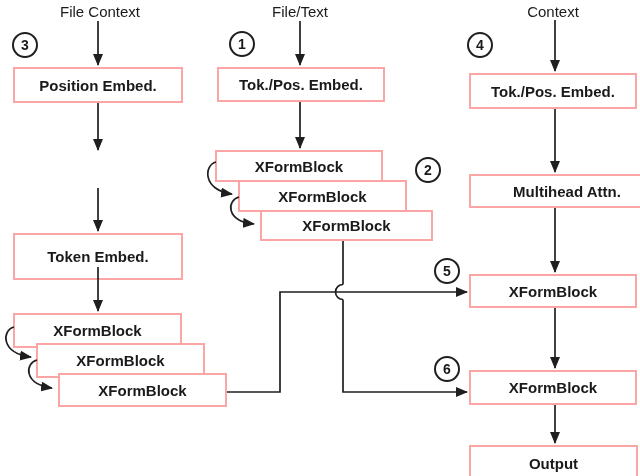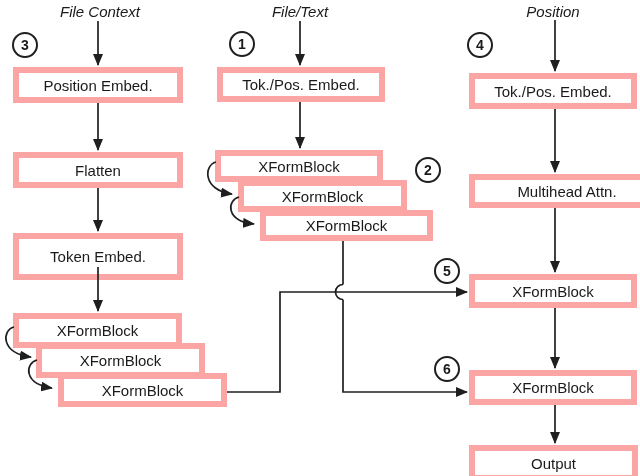--- a/index.html
+++ b/index.html
@@ -2,53 +2,52 @@
 <html><head>
 <meta charset="utf-8">
 <style>
   html,body{margin:0;padding:0;background:#ffffff;}
   #canvas{
     position:relative;width:640px;height:476px;overflow:hidden;
     background:#ffffff;font-family:"Liberation Sans",sans-serif;color:#1a1a1a;
   }
   .heading{
     position:absolute;transform:translateX(-50%);
-    font-size:15px;line-height:18px;white-space:nowrap;color:#1a1a1a;font-style:italic;
+    font-size:15px;line-height:18px;white-space:nowrap;color:#1a1a1a;
   }
   .box{
     position:absolute;box-sizing:border-box;background:#ffffff;
-    border:6px solid #fca5a5;display:flex;align-items:center;justify-content:center;
-    font-size:15px;white-space:nowrap;color:#1a1a1a;
+    border:2px solid #fca5a5;display:flex;align-items:center;justify-content:center;
+    font-size:15px;white-space:nowrap;color:#1a1a1a;font-weight:bold;
   }
   .badge{
     position:absolute;box-sizing:border-box;width:26px;height:26px;border-radius:50%;
     border:2px solid #1f1f1f;background:#ffffff;display:flex;align-items:center;justify-content:center;
     font-size:14px;font-weight:bold;color:#1a1a1a;z-index:4;
   }
   .z1{z-index:1}.z2{z-index:2}.z3{z-index:3}
   #wires{position:absolute;left:0;top:0;z-index:5;pointer-events:none;}
 </style>
 </head>
 <body>
 
 <div id="canvas">
 
   <div class="heading" style="left:100px;top:3px">File Context</div>
   <div class="heading" style="left:300px;top:3px">File/Text</div>
-  <div class="heading" style="left:553px;top:3px">Position</div>
+  <div class="heading" style="left:553px;top:3px">Context</div>
 
   <div class="badge" style="left:12px;top:32px">3</div>
   <div class="badge" style="left:229px;top:31px">1</div>
   <div class="badge" style="left:467px;top:32px">4</div>
   <div class="badge" style="left:415px;top:157px">2</div>
   <div class="badge" style="left:434px;top:258px">5</div>
   <div class="badge" style="left:434px;top:356px">6</div>
 
   <div class="box" style="left:13px;top:67px;width:170px;height:36px">Position Embed.</div>
-  <div class="box" style="left:13px;top:152px;width:170px;height:36px">Flatten</div>
   <div class="box" style="left:13px;top:233px;width:170px;height:47px">Token Embed.</div>
   <div class="box z1" style="left:13px;top:313px;width:169px;height:35px">XFormBlock</div>
   <div class="box z2" style="left:36px;top:343px;width:169px;height:35px">XFormBlock</div>
   <div class="box z3" style="left:58px;top:373px;width:169px;height:34px">XFormBlock</div>
 
   <div class="box" style="left:217px;top:67px;width:168px;height:35px">Tok./Pos. Embed.</div>
   <div class="box z1" style="left:215px;top:150px;width:168px;height:32px">XFormBlock</div>
   <div class="box z2" style="left:238px;top:180px;width:169px;height:32px">XFormBlock</div>
   <div class="box z3" style="left:260px;top:210px;width:173px;height:31px">XFormBlock</div>
 

